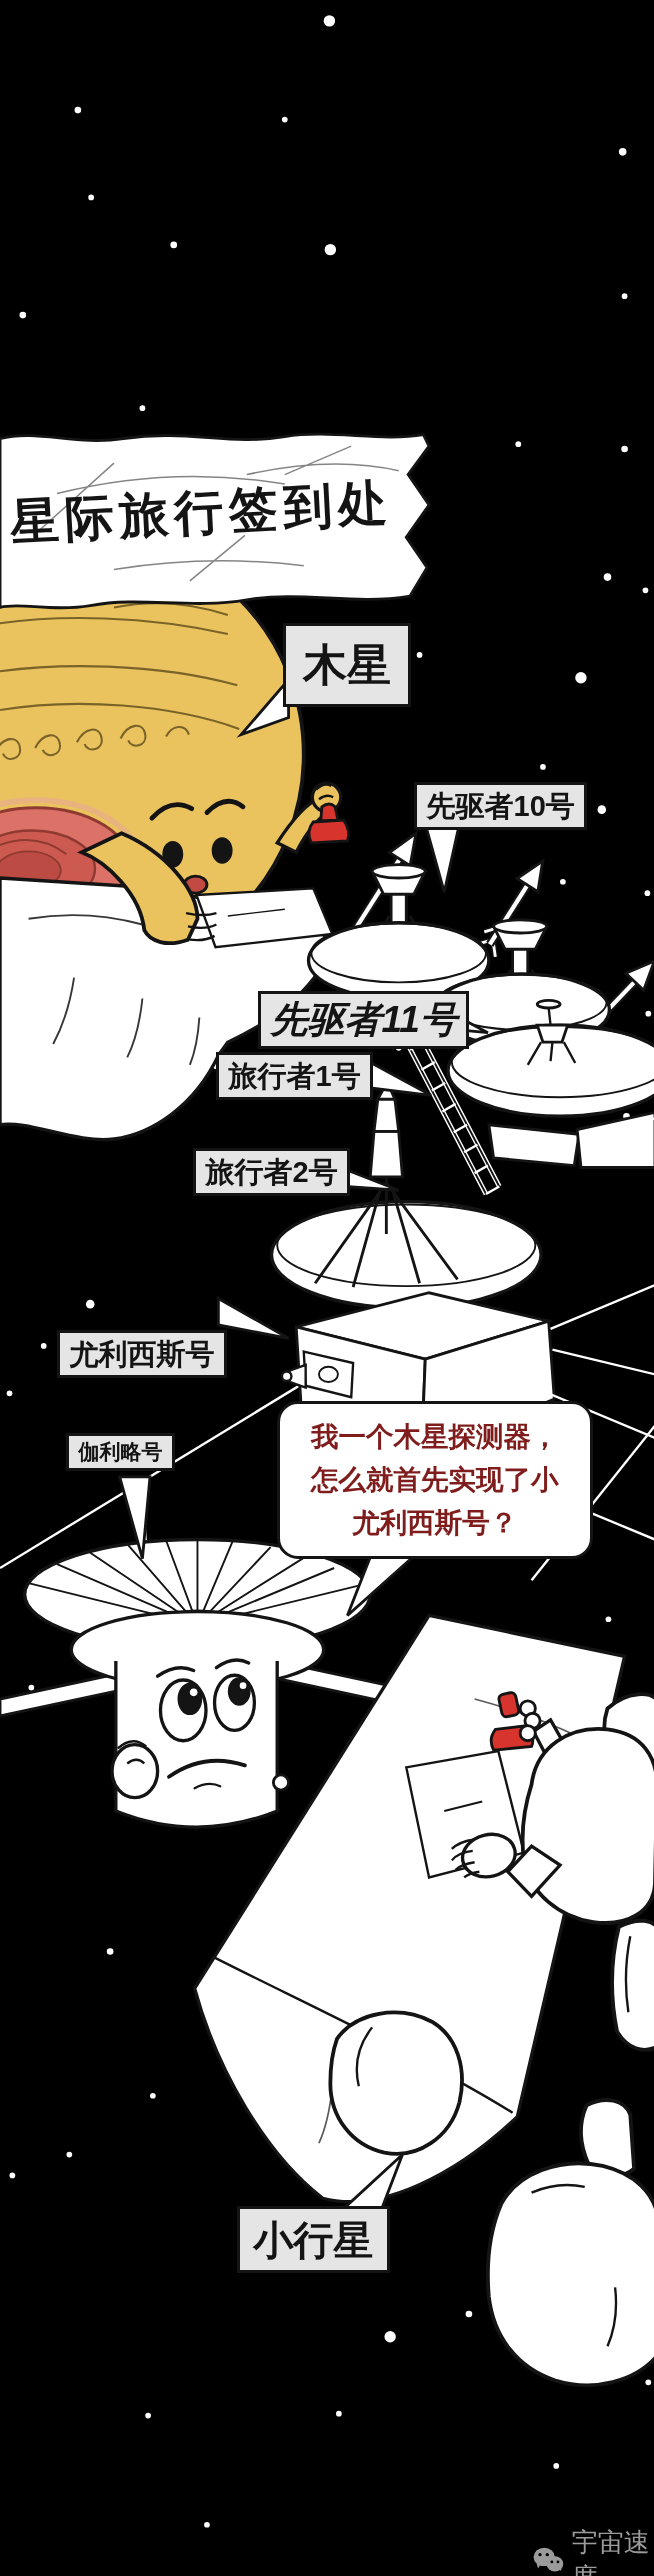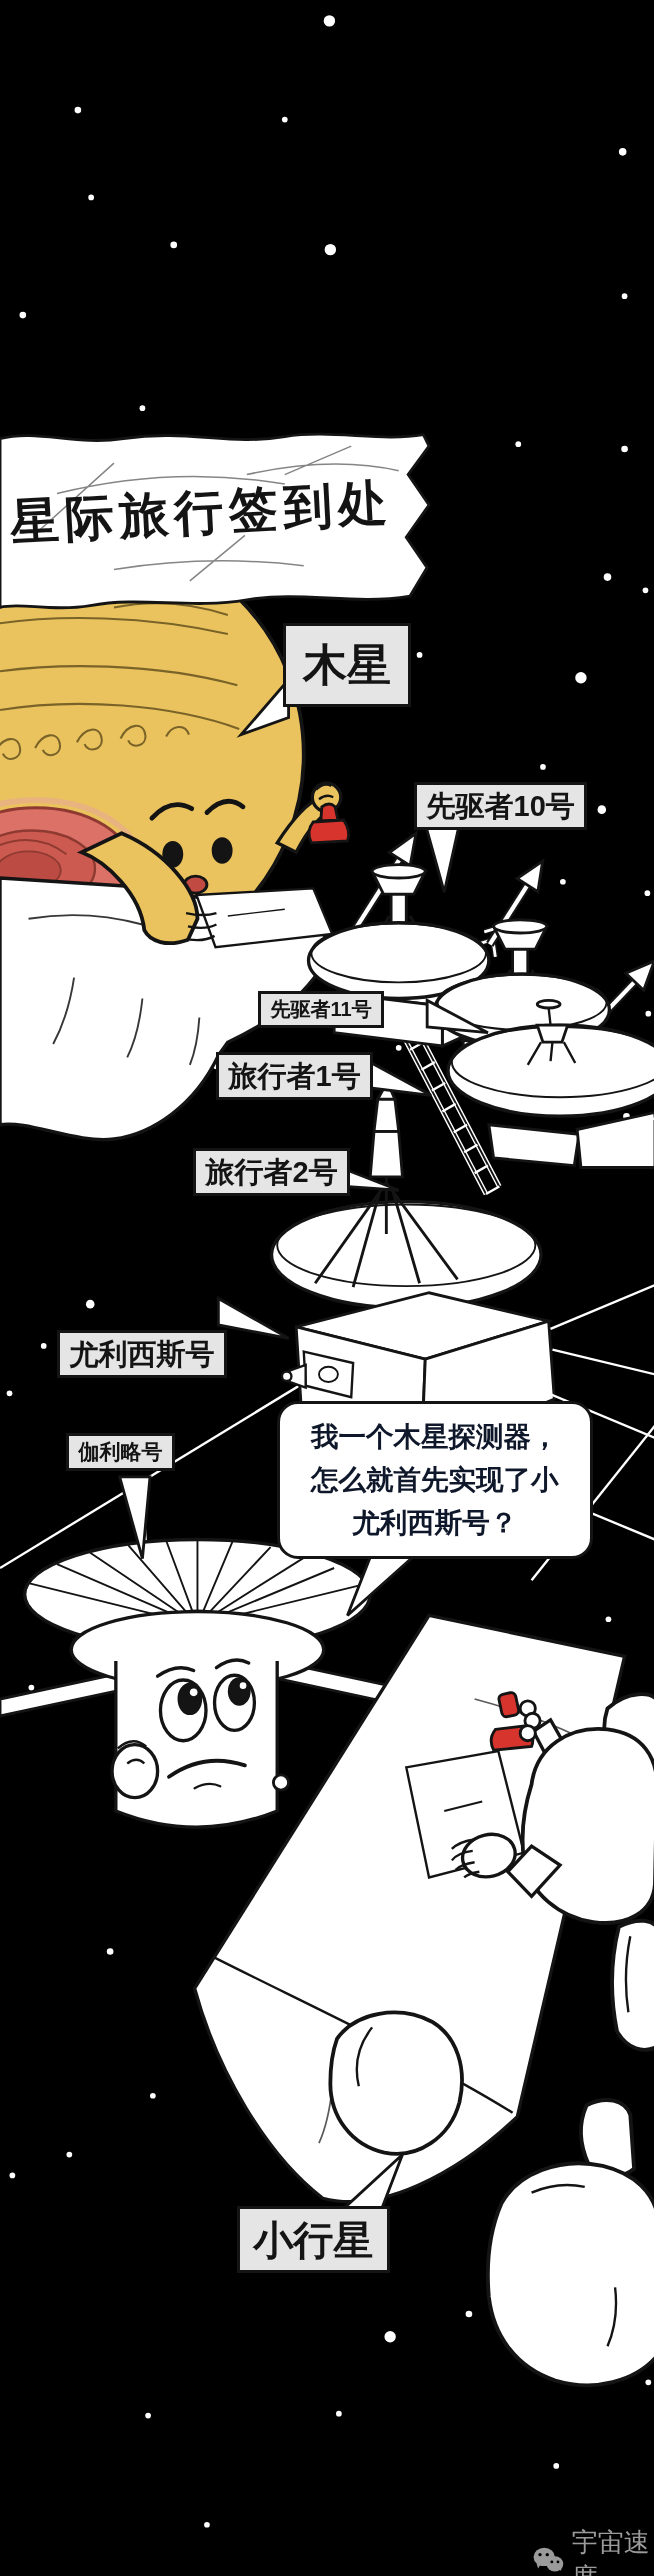--- a/index.html
+++ b/index.html
@@ -6,28 +6,28 @@
   .canvas{position:relative;width:655px;height:2576px;background:#000;overflow:hidden;
           font-family:"Liberation Sans","DejaVu Sans",sans-serif;}
   svg.art{position:absolute;left:0;top:0;}
   .banner-text{position:absolute;left:9.5px;top:480px;transform:rotate(-3deg);
 for    transform-origin:left top;font-size:49px;font-weight:900;letter-spacing:5.7px;
     color:#141414;white-space:nowrap;}
   .tag{position:absolute;background:#e5e5e5;border:3.8px solid #141414;color:#141414;
        font-weight:800;padding:2.8px 9.5px;white-space:nowrap;line-height:1.25;}
   .tag-jupiter{left:283px;top:623px;font-size:44px;padding:11.4px 17px;}
   .tag-p10{left:366px;top:782px;font-size:29px;margin-left:48px;}
-  .tag-p11{left:258px;top:991px;font-size:20px;}
+  .tag-p11{left:258px;top:991px;font-size:37px;font-style:italic;}
   .tag-v1{left:216px;top:1052px;font-size:29px;text-align:center;}
   .tag-v2{left:173px;top:1148px;font-size:29px;margin-left:20px;}
   .tag-uly{left:57px;top:1287px;font-size:29px;margin-top:43px;}
   .tag-gal{left:66px;top:1433px;font-size:21px;}
   .tag-ast{left:237px;top:2206px;font-size:40px;padding:5.7px 13.3px;}
   .bubble{position:absolute;left:277px;top:1401px;width:302px;background:#fff;
-          border:3.8px solid #141414;border-radius:21px;color:#0f172a;font-weight:800;
+          border:3.8px solid #141414;border-radius:21px;color:#7f1d1d;font-weight:800;
           font-size:27.5px;line-height:43px;text-align:center;padding:11.4px 3.8px;}
   .watermark{position:absolute;left:532px;top:2525px;display:flex;align-items:center;
              gap:7.6px;color:#9B9B9B;font-size:26px;font-weight:500;}
 </style>
 </head>
 <body>
 
 <div class="canvas">
 
 <svg class="art" width="655" height="2576" viewBox="0 0 690 2714">

